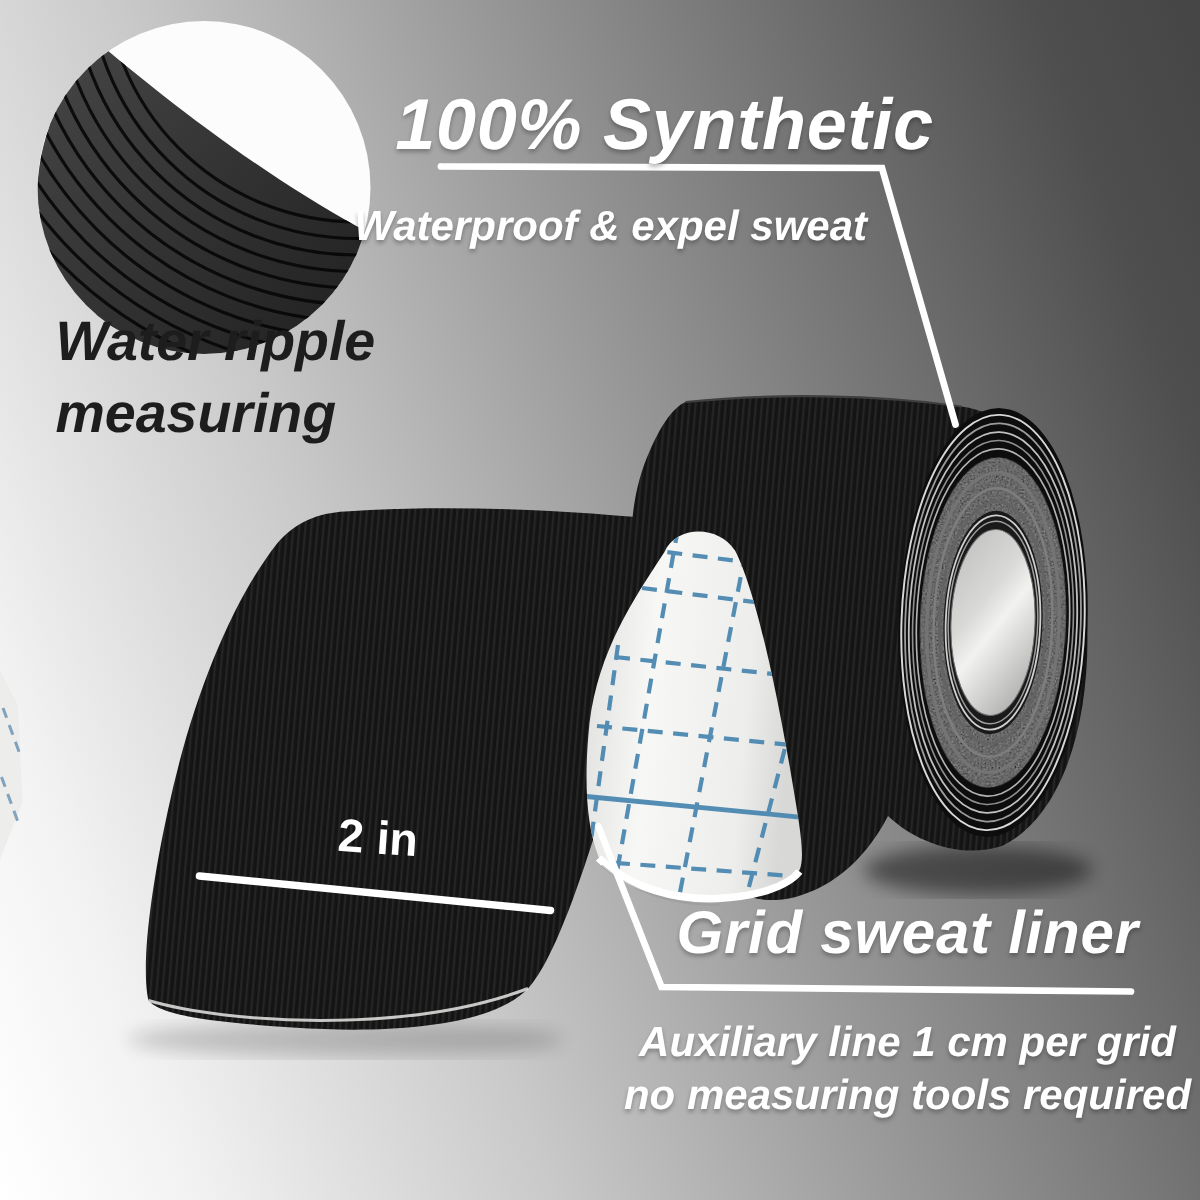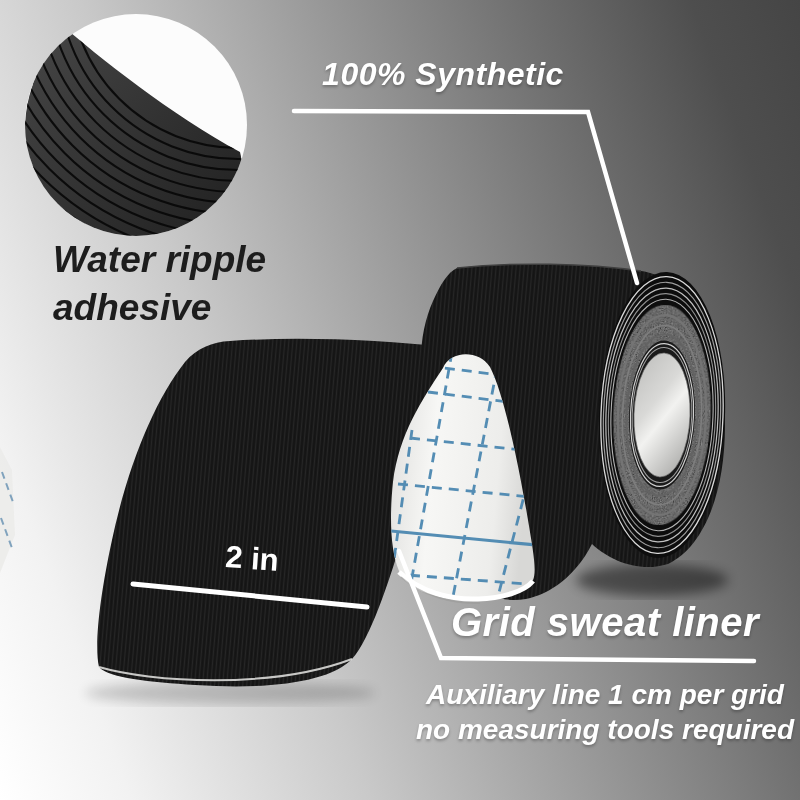--- a/index.html
+++ b/index.html
@@ -6,24 +6,24 @@
   .stage{
     position:relative;width:800px;height:800px;overflow:hidden;
     background:linear-gradient(70deg,#ffffff 0%,#f2f2f2 12%,#c9c9c9 34%,#9a9a9a 55%,#6e6e6e 75%,#4e4e4e 90%,#454545 100%);
     font-family:"Liberation Sans", sans-serif;
   }
   .stage svg{position:absolute;left:0;top:0;}
   .txt{position:absolute;font-weight:bold;line-height:1.18;white-space:nowrap;}
   .it{font-style:italic;}
   .wt{color:#ffffff;text-shadow:0 2px 3px rgba(0,0,0,.28);}
   .dk{color:#1d1d1d;}
-  .t-title{left:258px;top:56px;width:370px;text-align:center;font-size:32px;letter-spacing:.5px;}
+  .t-title{left:258px;top:56px;width:370px;text-align:center;font-size:48px;letter-spacing:.5px;}
   .t-sub1{left:218px;top:134px;width:360px;text-align:right;font-size:28px;}
   .t-sub2{left:218px;top:171px;width:360px;text-align:right;font-size:28px;}
-  .t-ripple{left:37px;top:236px;font-size:37px;line-height:1.3;margin-left:16px;}
+  .t-ripple{left:37px;top:204px;font-size:37px;line-height:1.3;}
   .t-2in{left:200px;top:541px;width:104px;text-align:center;font-size:31px;transform:rotate(4deg);text-shadow:none;}
   .t-liner{left:451px;top:599px;font-size:40px;letter-spacing:.5px;}
   .t-aux1{left:385px;top:678px;width:440px;text-align:center;font-size:28px;}
   .t-aux2{left:385px;top:713px;width:440px;text-align:center;font-size:28px;}
 </style>
 </head>
 <body>
 
 <div class="stage">
 
@@ -151,24 +151,25 @@
             <circle cx="238" cy="-20" r="267"></circle>
         <circle cx="238" cy="-20" r="278"></circle>
             <circle cx="238" cy="-20" r="289"></circle>
         <circle cx="238" cy="-20" r="300"></circle>
       </g>
     </g>
   </g>
 </svg>
 
 <div class="txt it wt t-title">100% Synthetic</div>
+<div class="txt it wt t-sub1">Waterproof &amp; expel sweat</div>
 
 <div class="txt it dk t-ripple">
   <div>Water ripple</div>
-  <div>adhesive</div>
+  <div>measuring</div>
 </div>
 
 <div class="txt wt t-2in">2 in</div>
 
 <div class="txt it wt t-liner">Grid sweat liner</div>
 <div class="txt it wt t-aux1">Auxiliary line 1 cm per grid</div>
 <div class="txt it wt t-aux2">no measuring tools required</div>
 
 </div>
 

